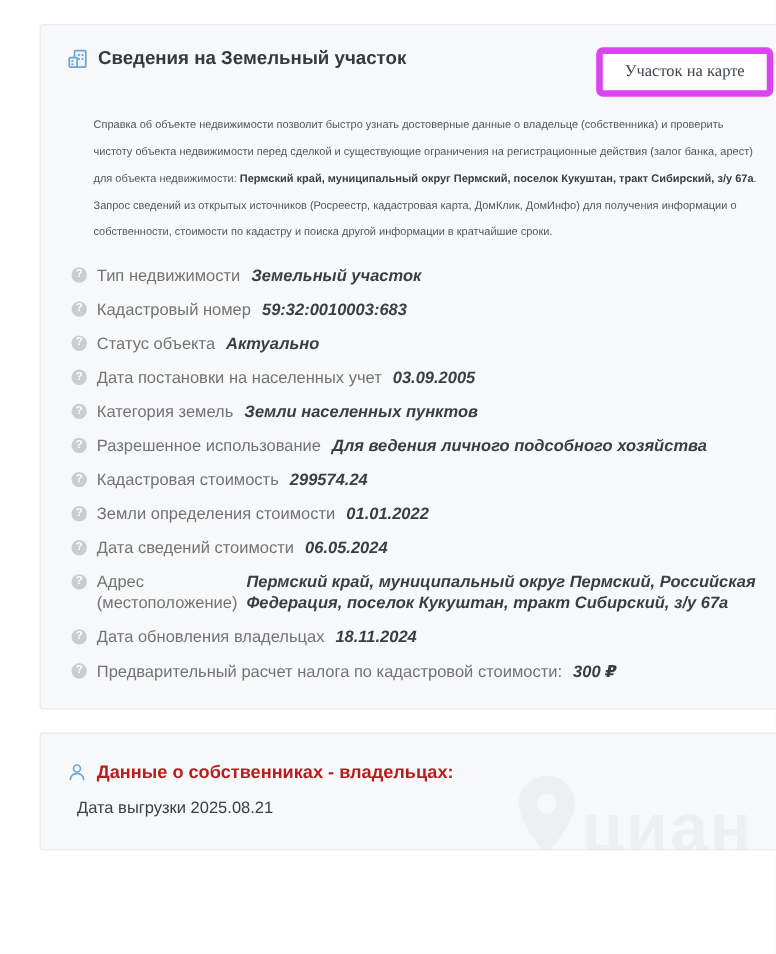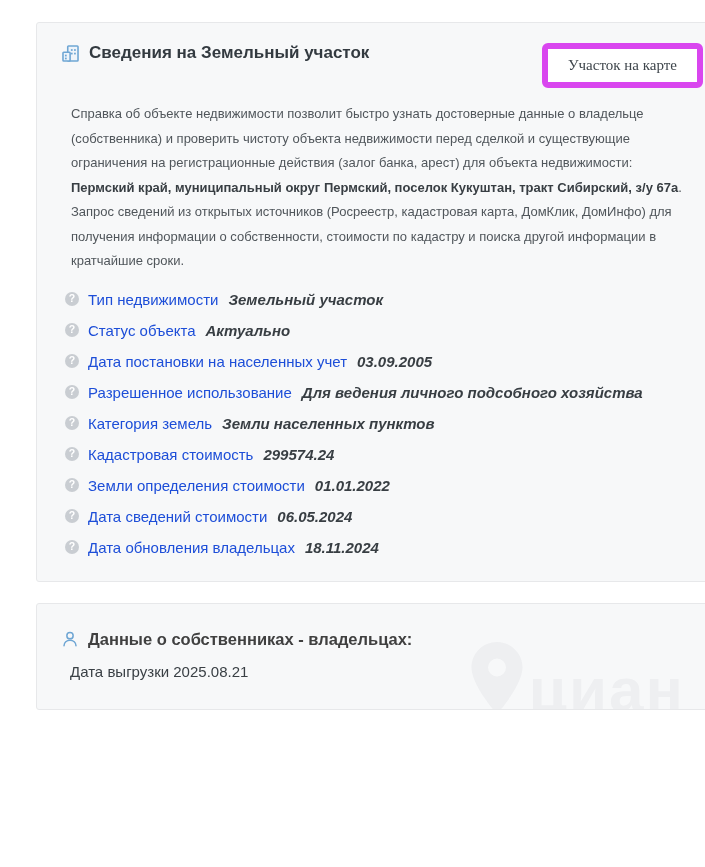--- a/index.html
+++ b/index.html
@@ -25,45 +25,45 @@
   .hdr-title{font-size:17px;font-weight:700;color:#333a40;}
   .map-btn{
     background:#ffffff;border:6px solid #d946ef;border-radius:6px;
     padding:9px 20px;font-size:15px;color:#3f464c;cursor:pointer;
     font-family:Liberation Serif, serif;line-height:1;
   }
   .bld-icon svg,.person-icon svg{display:block;}
 
   
   .intro{
-    font-size:13px;line-height:24.5px;color:#50565b;
-    margin:0 0 16px 10px;padding-right:14px;
+    font-size:10px;line-height:24.5px;color:#50565b;
+    margin:0 0 16px 24px;padding-right:14px;
   }
   .intro b{color:#383e43;}
 
   
   .frow{
     display:flex;align-items:flex-start;
     margin:0 0 12px 4px;font-size:15px;line-height:19px;
   }
   .qicon{
     flex:0 0 auto;width:14px;height:14px;margin-top:2px;
     border-radius:50%;background:#c9cdd2;color:#ffffff;
     display:inline-flex;align-items:center;justify-content:center;
     font-size:10.5px;font-weight:700;cursor:pointer;
   }
   .qicon::before{content:"?";}
-  .flabel{color:#1d4ed8;margin:0 10px 0 9px;}
+  .flabel{color:#737373;margin:0 10px 0 9px;}
   .fvalue{color:#383e43;font-weight:700;font-style:italic;}
   .frow.address .flabel{width:126px;flex-shrink:0;}
   .frow.address .fvalue-rest{font-weight:600;}
 
   
   .own-hdr{display:flex;align-items:center;gap:9px;margin-bottom:13px;}
-  .own-title{font-size:16.5px;font-weight:700;color:#404040;}
+  .own-title{font-size:16.5px;font-weight:700;color:#b91c1c;}
   .own-line{font-size:15px;line-height:20px;margin:0 0 7px 9px;color:#3a4045;}
 
   
   .watermark{
     position:absolute;top:38px;right:42px;
     display:flex;align-items:flex-end;gap:6px;
     pointer-events:none;user-select:none;
   }
   .wm-text{
     font-size:62px;font-weight:700;color:rgba(40,50,60,0.045);
@@ -96,59 +96,74 @@
 
   <p class="intro"><span>Справка об объекте недвижимости позволит быстро узнать достоверные данные о владельце (собственника) и проверить чистоту объекта недвижимости перед сделкой и существующие ограничения на регистрационные действия (залог банка, арест) для объекта недвижимости: </span><b>Пермский край, муниципальный округ Пермский, поселок Кукуштан, тракт Сибирский, з/у 67а</b><span>. Запрос сведений из открытых источников (Росреестр, кадастровая карта, ДомКлик, ДомИнфо) для получения информации о собственности, стоимости по кадастру и поиска другой информации в кратчайшие сроки.</span></p>
 
   <div class="frow">
     <span class="qicon"></span>
     <span class="flabel">Тип недвижимости</span>
     <span class="fvalue">Земельный участок</span>
   </div>
   <div class="frow">
     <span class="qicon"></span>
+    <span class="flabel">Кадастровый номер</span>
+    <span class="fvalue">59:32:0010003:683</span>
+  </div>
+  <div class="frow">
+    <span class="qicon"></span>
     <span class="flabel">Статус объекта</span>
     <span class="fvalue">Актуально</span>
   </div>
   <div class="frow">
     <span class="qicon"></span>
     <span class="flabel">Дата постановки на населенных учет</span>
     <span class="fvalue">03.09.2005</span>
   </div>
   <div class="frow">
     <span class="qicon"></span>
-    <span class="flabel">Разрешенное использование</span>
-    <span class="fvalue">Для ведения личного подсобного хозяйства</span>
+    <span class="flabel">Категория земель</span>
+    <span class="fvalue">Земли населенных пунктов</span>
   </div>
   <div class="frow">
     <span class="qicon"></span>
-    <span class="flabel">Категория земель</span>
-    <span class="fvalue">Земли населенных пунктов</span>
+    <span class="flabel">Разрешенное использование</span>
+    <span class="fvalue">Для ведения личного подсобного хозяйства</span>
   </div>
   <div class="frow">
     <span class="qicon"></span>
     <span class="flabel">Кадастровая стоимость</span>
     <span class="fvalue">299574.24</span>
   </div>
   <div class="frow">
     <span class="qicon"></span>
     <span class="flabel">Земли определения стоимости</span>
     <span class="fvalue">01.01.2022</span>
   </div>
   <div class="frow">
     <span class="qicon"></span>
     <span class="flabel">Дата сведений стоимости</span>
     <span class="fvalue">06.05.2024</span>
   </div>
 
+  <div class="frow address">
+    <span class="qicon"></span>
+    <span class="flabel">Адрес (местоположение)</span>
+    <span class="fvalue"><span>Пермский край, муниципальный округ Пермский,</span><span class="fvalue-rest"> Российская Федерация, поселок Кукуштан, тракт Сибирский, з/у 67а</span></span>
+  </div>
 
   <div class="frow">
     <span class="qicon"></span>
     <span class="flabel">Дата обновления владельцах</span>
     <span class="fvalue">18.11.2024</span>
+  </div>
+  <div class="frow">
+    <span class="qicon"></span>
+    <span class="flabel">Предварительный расчет налога по кадастровой стоимости:</span>
+    <span class="fvalue">300 ₽</span>
   </div>
 
 </div>
 
 <div class="card card-owners">
 
   <div class="watermark">
     <span>
       <svg width="52" height="72" viewBox="0 0 34 48" fill="rgba(40,50,60,0.045)">
         <path d="M17 0C7.6 0 0 7.6 0 17c0 12 17 31 17 31s17-19 17-31C34 7.6 26.4 0 17 0zm0 23a6 6 0 1 1 0-12 6 6 0 0 1 0 12z"></path>

